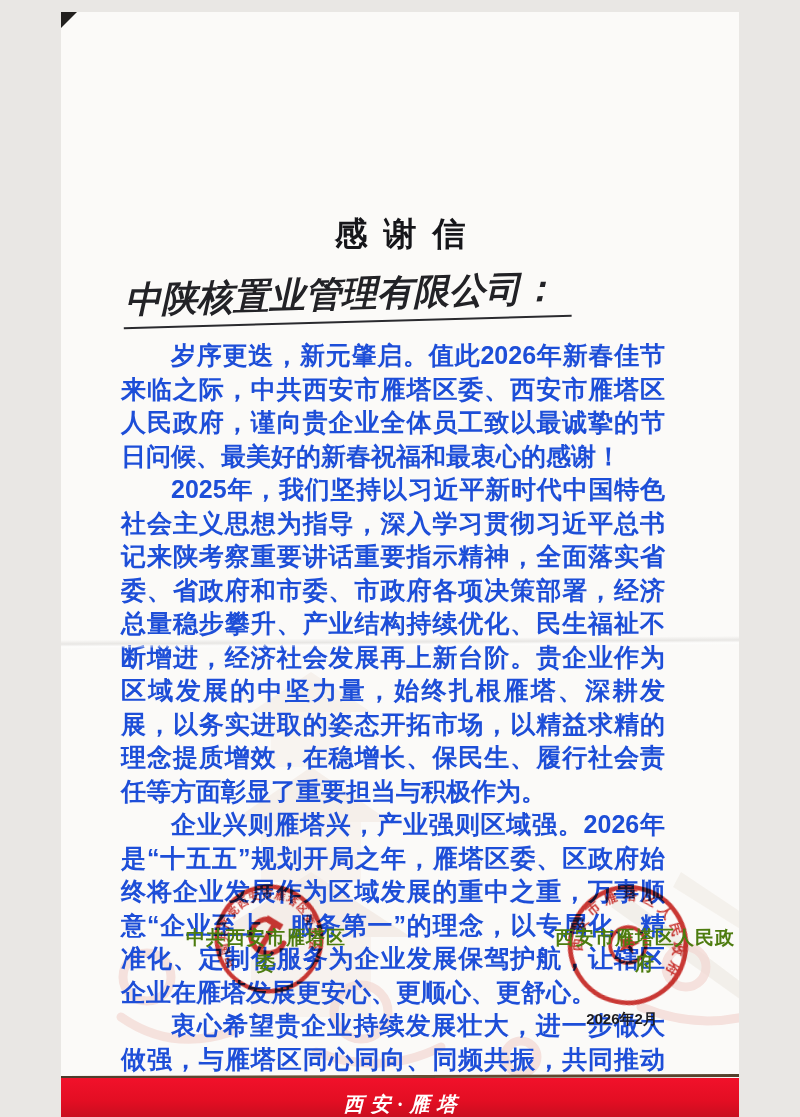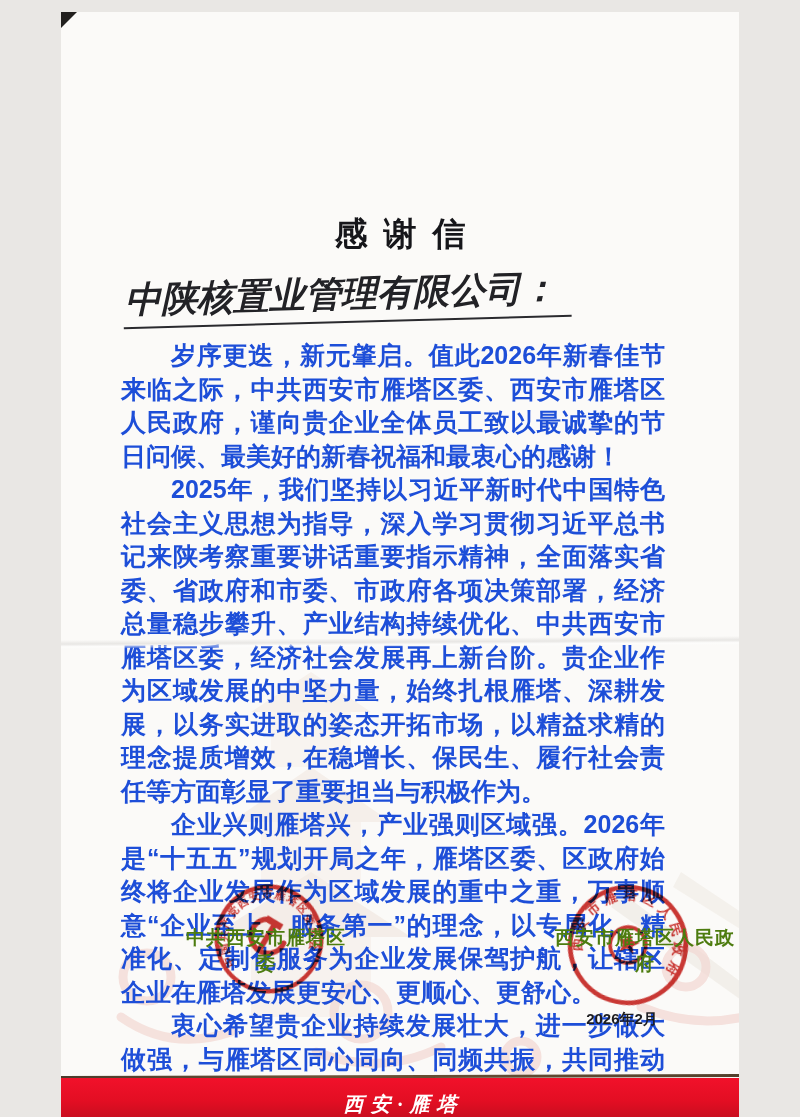--- a/index.html
+++ b/index.html
@@ -97,21 +97,21 @@
       <circle cx="460" cy="1045" r="16"></circle>
     </g>
   </svg>
 
   <div class="title">感谢信</div>
 
   <div class="salutation">中陕核置业管理有限公司：</div>
 
   <div class="body-text">
     <p>岁序更迭，新元肇启。值此2026年新春佳节来临之际，中共西安市雁塔区委、西安市雁塔区人民政府，谨向贵企业全体员工致以最诚挚的节日问候、最美好的新春祝福和最衷心的感谢！</p>
-    <p>2025年，我们坚持以习近平新时代中国特色社会主义思想为指导，深入学习贯彻习近平总书记来陕考察重要讲话重要指示精神，全面落实省委、省政府和市委、市政府各项决策部署，经济总量稳步攀升、产业结构持续优化、中共西安市雁塔区委，经济社会发展再上新台阶。贵企业作为区域发展的中坚力量，始终扎根雁塔、深耕发展，以务实进取的姿态开拓市场，以精益求精的理念提质增效，在稳增长、保民生、履行社会责任等方面彰显了重要担当与积极作为。</p>
+    <p>2025年，我们坚持以习近平新时代中国特色社会主义思想为指导，深入学习贯彻习近平总书记来陕考察重要讲话重要指示精神，全面落实省委、省政府和市委、市政府各项决策部署，经济总量稳步攀升、产业结构持续优化、民生福祉不断增进，经济社会发展再上新台阶。贵企业作为区域发展的中坚力量，始终扎根雁塔、深耕发展，以务实进取的姿态开拓市场，以精益求精的理念提质增效，在稳增长、保民生、履行社会责任等方面彰显了重要担当与积极作为。</p>
     <p>企业兴则雁塔兴，产业强则区域强。2026年是“十五五”规划开局之年，雁塔区委、区政府始终将企业发展作为区域发展的重中之重，万事顺意“企业至上、服务第一”的理念，以专属化、精准化、定制化服务为企业发展保驾护航，让辖区企业在雁塔发展更安心、更顺心、更舒心。</p>
     <p>衷心希望贵企业持续发展壮大，进一步做大做强，与雁塔区同心同向、同频共振，共同推动雁塔经济社会高质量发展迈上新台阶！</p>
     <p>衷心祝愿贵企业全体员工新春快乐、阖家幸福、万事顺意！</p>
   </div>
 
   <div class="crease"></div>
 
   <svg class="seal party" viewBox="0 0 120 120">
     <circle cx="60" cy="60" r="55" fill="none" stroke="#c8231f" stroke-width="4.5"></circle>
     <path id="sealArcL" d="M 20,79 A 44,44 0 1 1 100,79" fill="none"></path>

